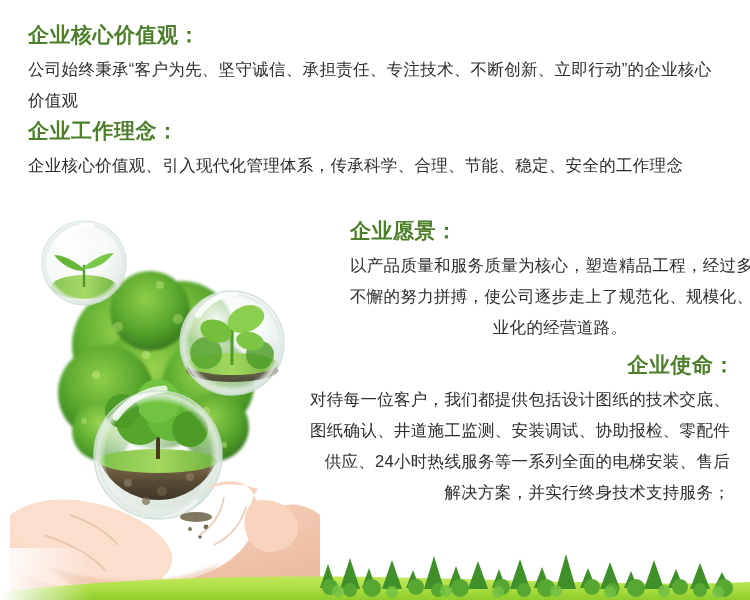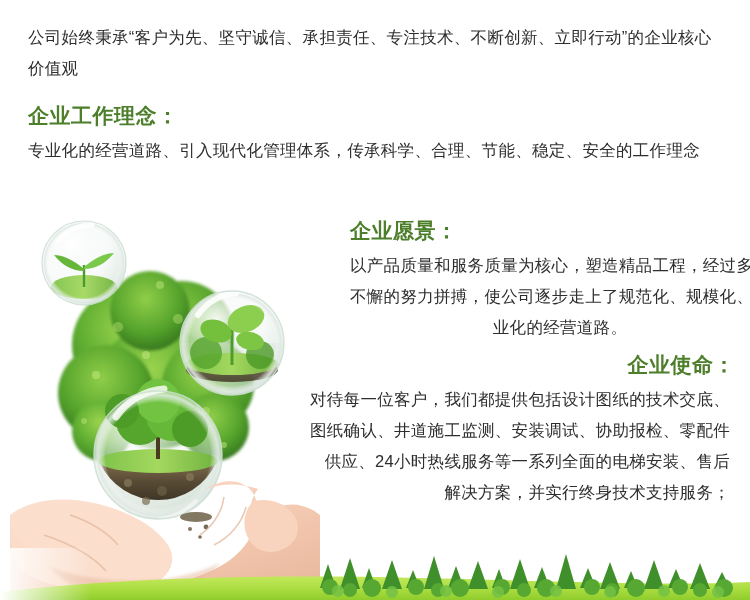--- a/index.html
+++ b/index.html
@@ -35,21 +35,21 @@
     color: #2e2e2e;
     font-size: 16.5px;
     line-height: 31px;
     letter-spacing: 0.3px;
   }
 
   
   #block-core-values { left: 28px; top: 22px; width: 700px; }
   #block-core-values .body-text { width: 700px; }
 
-  #block-work-philosophy { left: 28px; top: 103px; width: 700px; }
+  #block-work-philosophy { left: 28px; top: 118px; width: 700px; }
   #block-work-philosophy .body-text { width: 700px; }
 
   
   #block-vision { left: 310px; top: 218px; width: 425px; margin-left: 40px; }
   #block-vision .body-text { width: 420px; text-align: center; }
 
   #block-mission { left: 310px; top: 352px; width: 425px; text-align: right; }
   #block-mission .body-text { width: 420px; }
 
   .heading + .body-text { margin-top: 6px; }
@@ -304,26 +304,27 @@
           <circle cx="664" cy="43" r="6"></circle>
           <circle cx="718" cy="44" r="6"></circle>
         </g>
       </g>
 
       <rect x="0" y="0" width="330" height="52" fill="url(#fade)"></rect>
     </svg>
   </div>
 
   <div class="block" id="block-core-values">
+    <div class="heading">企业核心价值观：</div>
     <div class="body-text">公司始终秉承“客户为先、坚守诚信、承担责任、专注技术、不断创新、立即行动”的企业核心价值观</div>
   </div>
 
   <div class="block" id="block-work-philosophy">
     <div class="heading">企业工作理念：</div>
-    <div class="body-text">专业化的经营道路、引入现代化管理体系，传承科学、合理、节能、稳定、安全的工作理念</div>
+    <div class="body-text">企业核心价值观、引入现代化管理体系，传承科学、合理、节能、稳定、安全的工作理念</div>
   </div>
 
   <div class="block" id="block-vision">
     <div class="heading">企业愿景：</div>
     <div class="body-text">以产品质量和服务质量为核心，塑造精品工程，经过多年不懈的努力拼搏，使公司逐步走上了规范化、规模化、专业化的经营道路。</div>
   </div>
 
   <div class="block" id="block-mission">
     <div class="heading">企业使命：</div>
     <div class="body-text">对待每一位客户，我们都提供包括设计图纸的技术交底、图纸确认、井道施工监测、安装调试、协助报检、零配件供应、24小时热线服务等一系列全面的电梯安装、售后解决方案，并实行终身技术支持服务；</div>

